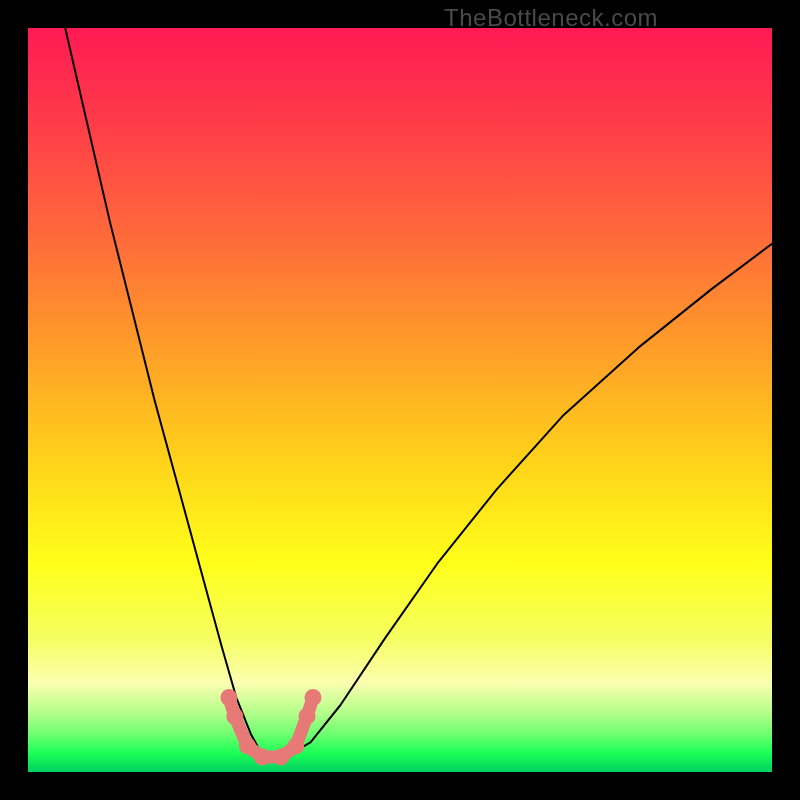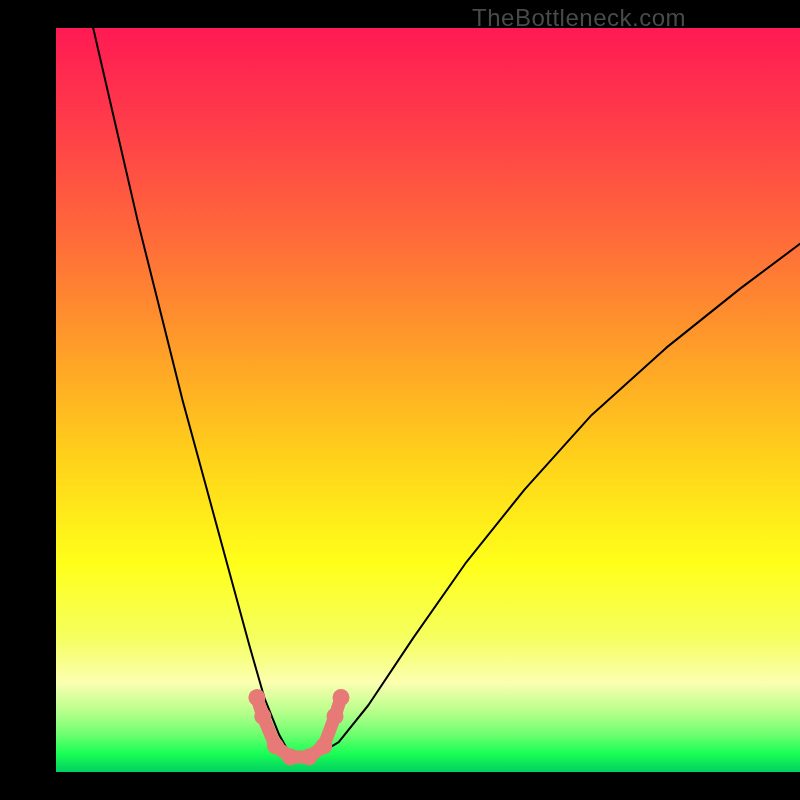--- a/index.html
+++ b/index.html
@@ -11,21 +11,20 @@
     overflow: hidden;
     font-family: Arial, Helvetica, sans-serif;
   }
   .frame {
     position: absolute;
     top: 0;
     left: 0;
     width: 668px;
     height: 800px;
     background: #000;
-    margin-left: 28px;
   }
   .plot-area {
     position: absolute;
     top: 28px;
     left: 28px;
     width: 744px;
     height: 744px;
     background: linear-gradient(
       to bottom,
       #ff1a53 0%,

